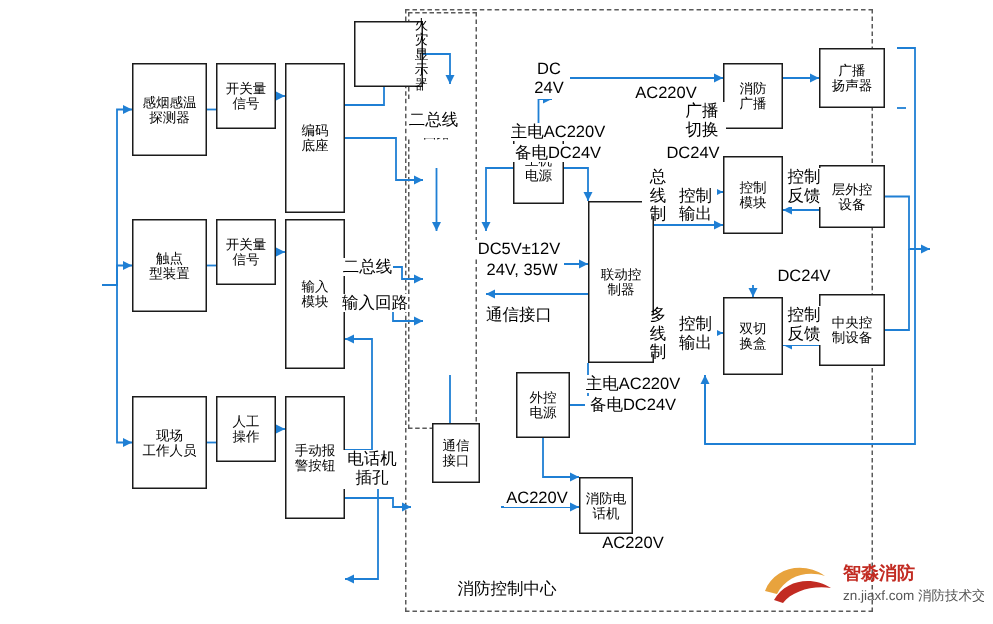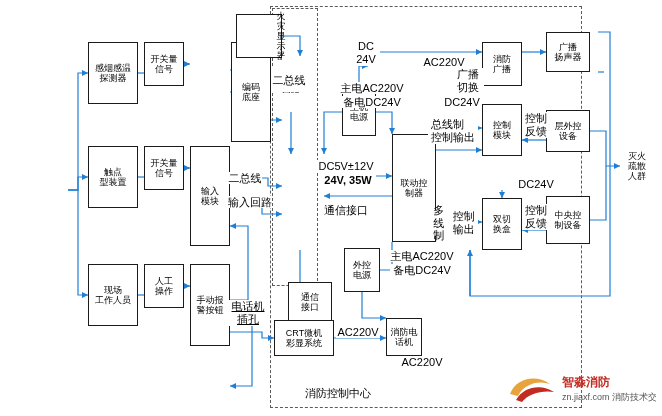--- a/index.html
+++ b/index.html
@@ -168,21 +168,21 @@
         <div>开关量</div>
         <div>信号</div>
       </div>
     </div>
     <div class="box" style="left: 144px; top: 264px; width: 40px; height: 44px;">
       <div>
         <div>人工</div>
         <div>操作</div>
       </div>
     </div>
-    <div class="box" style="left: 190px; top: 42px; width: 40px; height: 100px; margin-left: 41px;">
+    <div class="box" style="left: 190px; top: 42px; width: 40px; height: 100px;">
       <div>
         <div>编码</div>
         <div>底座</div>
       </div>
     </div>
     <div class="box" style="left: 190px; top: 146px; width: 40px; height: 100px;">
       <div>
         <div>输入</div>
         <div>模块</div>
       </div>
@@ -198,32 +198,26 @@
         <div>火灾</div>
         <div>显示器</div>
       </div>
     </div>
     <div class="box" style="border: none; left: 282px; top: 56px; width: 18px; height: 56px;">
       <div>
         <div>输出</div>
         <div>回路</div>
       </div>
     </div>
-    <div class="box" style="left: 288px; top: 282px; width: 44px; height: 40px;">
+    <div class="box" style="left: 288px; top: 282px; width: 32px; height: 40px;">
       <div>
         <div>通信</div>
         <div>接口</div>
       </div>
     </div>
-    <div class="box" style="left: 274px; top: 320px; width: 60px; height: 36px;">
-      <div>
-        <div>CRT微机</div>
-        <div>彩显系统</div>
-      </div>
-    </div>
     <div class="box" style="left: 342px; top: 88px; width: 34px; height: 48px;">
       <div>
         <div>主机</div>
         <div>电源</div>
       </div>
     </div>
     <div class="box" style="left: 392px; top: 134px; width: 44px; height: 108px;">
       <div>
         <div>联动控</div>
         <div>制器</div>
@@ -270,27 +264,20 @@
         <div>中央控</div>
         <div>制设备</div>
       </div>
     </div>
     <div class="box" style="left: 482px; top: 198px; width: 40px; height: 52px;">
       <div>
         <div>双切</div>
         <div>换盒</div>
       </div>
     </div>
-    <div class="box" style="border: none; left: 620px; top: 130px; width: 34px; height: 72px;">
-      <div>
-        <div>灭火</div>
-        <div>疏散</div>
-        <div>人群</div>
-      </div>
-    </div>
     <div class="lbl wh" style="left: 272px; top: 68px; width: 34px; height: 24px; display: flex; align-items: center; justify-content: center;">
       <div style="display: flex; flex-direction: column; align-items: center; justify-content: center;">
         <div>二总线</div>
       </div>
     </div>
     <div class="lbl wh" style="left: 228px; top: 172px; width: 34px; height: 12px; display: flex; align-items: center; justify-content: center;">
       <div style="display: flex; flex-direction: column; align-items: center; justify-content: center;">
         <div>二总线</div>
       </div>
     </div>
@@ -325,38 +312,38 @@
       <div style="display: flex; flex-direction: column; align-items: center; justify-content: center;">
         <div>备电DC24V</div>
       </div>
     </div>
     <div class="lbl wh" style="left: 442px; top: 96px; width: 40px; height: 12px; display: flex; align-items: center; justify-content: center;">
       <div style="display: flex; flex-direction: column; align-items: center; justify-content: center;">
         <div>DC24V</div>
       </div>
     </div>
     <div class="lbl wh" style="left: 428px; top: 118px; width: 50px; height: 26px; display: flex; align-items: center; justify-content: center;">
-      <div style="display: flex; flex-direction: column; align-items: flex-start; justify-content: center;">
+      <div style="display: flex; flex-direction: row; align-items: flex-end; justify-content: center;">
         <div>总线制</div>
         <div>控制输出</div>
       </div>
     </div>
     <div class="lbl wh" style="left: 522px; top: 112px; width: 28px; height: 26px; display: flex; align-items: center; justify-content: center;">
       <div style="display: flex; flex-direction: column; align-items: center; justify-content: center;">
         <div>控制</div>
         <div>反馈</div>
       </div>
     </div>
     <div class="lbl wh" style="left: 316px; top: 160px; width: 60px; height: 12px; display: flex; align-items: center; justify-content: center;">
       <div style="display: flex; flex-direction: column; align-items: center; justify-content: center;">
         <div>DC5V±12V</div>
       </div>
     </div>
     <div class="lbl wh" style="left: 320px; top: 174px; width: 56px; height: 12px; display: flex; align-items: center; justify-content: center;">
-      <div style="display: flex; flex-direction: column; align-items: center; justify-content: flex-start; font-weight: bold;">
+      <div style="display: flex; flex-direction: column; align-items: center; justify-content: flex-start;">
         <div>24V, 35W</div>
       </div>
     </div>
     <div class="lbl wh" style="left: 324px; top: 204px; width: 44px; height: 12px; display: flex; align-items: center; justify-content: center;">
       <div style="display: flex; flex-direction: column; align-items: center; justify-content: center;">
         <div>通信接口</div>
       </div>
     </div>
     <div class="lbl wh" style="left: 516px; top: 178px; width: 40px; height: 12px; display: flex; align-items: center; justify-content: center;">
       <div style="display: flex; flex-direction: column; align-items: center; justify-content: center;">
@@ -378,21 +365,21 @@
     <div class="lbl wh" style="left: 390px; top: 250px; width: 64px; height: 12px; display: flex; align-items: center; justify-content: center;">
       <div style="display: flex; flex-direction: column; align-items: center; justify-content: center;">
         <div>主电AC220V</div>
       </div>
     </div>
     <div class="lbl wh" style="left: 390px; top: 264px; width: 64px; height: 12px; display: flex; align-items: center; justify-content: center;">
       <div style="display: flex; flex-direction: column; align-items: center; justify-content: center;">
         <div>备电DC24V</div>
       </div>
     </div>
-    <div class="lbl wh" style="left: 228px; top: 300px; width: 40px; height: 26px; display: flex; align-items: center; justify-content: center; text-decoration: underline;">
+    <div class="lbl wh" style="left: 228px; top: 300px; width: 40px; height: 26px; display: flex; align-items: center; justify-content: center;">
       <div style="display: flex; flex-direction: column; align-items: center; justify-content: center;">
         <div>电话机</div>
         <div>插孔</div>
       </div>
     </div>
     <div class="lbl wh" style="left: 336px; top: 326px; width: 44px; height: 12px; display: flex; align-items: center; justify-content: center;">
       <div style="display: flex; flex-direction: column; align-items: center; justify-content: center;">
         <div>AC220V</div>
       </div>
     </div>

